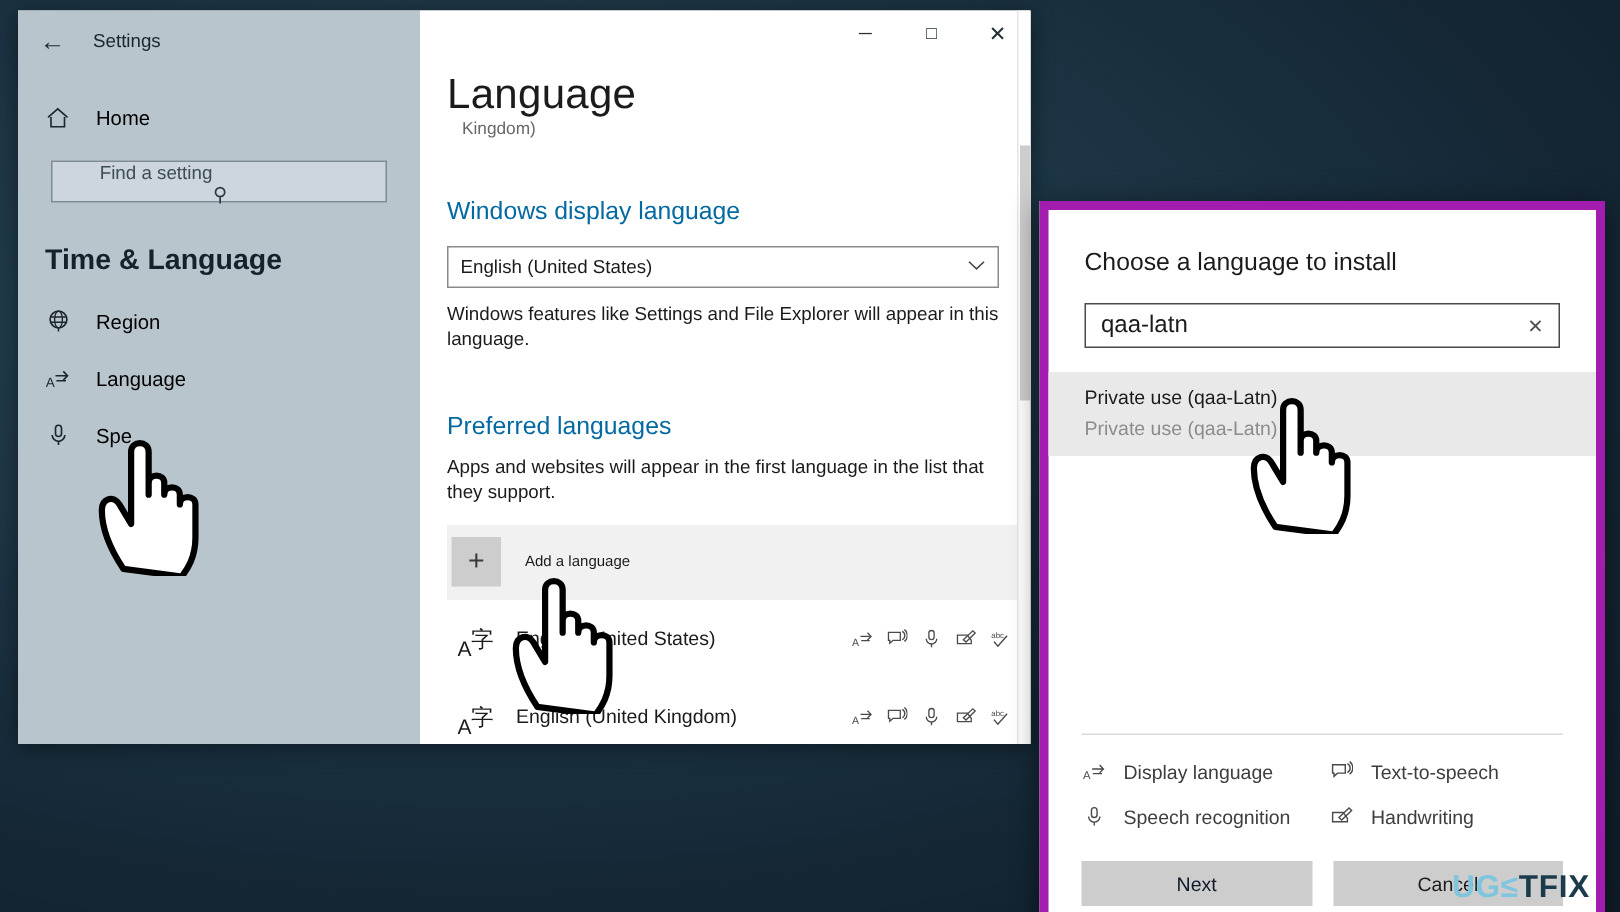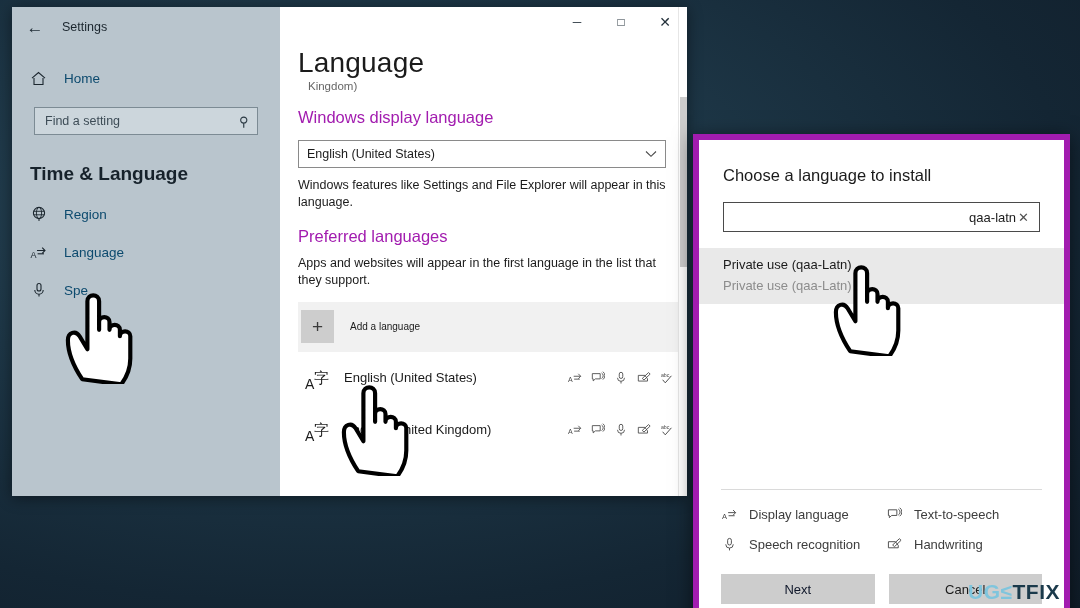--- a/index.html
+++ b/index.html
@@ -36,36 +36,37 @@
   }
   .back-arrow {
     font-size: 17px; color: #1d2a33; line-height: 1;
     width: 18px; text-align: center;
   }
   .side-title { font-size: 12.5px; color: #1b262e; }
 
   .side-row {
     display: flex; align-items: center;
     height: 38px; padding-left: 18px; gap: 17px;
-    font-size: 13.5px; color: #0c4a6e;
+    font-size: 13.5px; color: #000000;
   }
   .side-row .ico {
     width: 17px; height: 17px;
     display: flex; align-items: center; justify-content: center;
     flex: 0 0 17px;
   }
   .side-row .ico svg { display:block; }
 
   #search-box {
     margin: 10px 22px 0 22px;
     height: 28px;
     background: #ccd6dc;
     border: 1px solid #7c8b94;
     display: flex; align-items: center;
     padding: 0 8px 0 10px;
+    flex-direction: column;
   }
   #search-box input {
     flex: 1; border: 0; outline: 0; background: transparent;
     font-family: "Liberation Sans", sans-serif;
     font-size: 12.5px; color: #30404a;
   }
   #search-box input::placeholder { color: #3d4c56; opacity: 1; }
   .search-glyph { font-size: 13px; color: #2b3a44; transform: scaleX(-1); }
 
   .side-group {
@@ -92,22 +93,22 @@
 
   #page-title {
     font-size: 28px; font-weight: normal; color: #1b1b1b;
     margin: 40px 0 0 0; letter-spacing: .2px;
   }
   #title-sub {
     font-size: 11.5px; color: #676767;
     margin: 1px 0 0 10px;
   }
   .sec-head {
-    font-size: 16.5px; color: #a21caf;
-    margin-top: 16px;
+    font-size: 16.5px; color: #0369a1;
+    margin-top: 40px;
   }
   #display-lang-select {
     margin-top: 13px;
     width: 368px; height: 28px;
     border: 1px solid #8a8a8a; background: #fff;
     display: flex; align-items: center;
     padding: 0 8px 0 8px;
     font-size: 12.5px; color: #1b1b1b;
   }
   #display-lang-select .val { flex: 1; }
@@ -171,21 +172,21 @@
     margin: 26px 0 0 24px;
   }
   #dialog-search {
     margin: 17px 24px 0 24px;
     height: 30px; border: 1px solid #4a4a4a; background: #fff;
     display: flex; align-items: center; padding: 0 8px 0 10px;
   }
   #dialog-search input {
     flex: 1; border: 0; outline: 0; background: transparent;
     font-family: "Liberation Sans", sans-serif;
-    font-size: 13px; color: #1b1b1b; text-align: right;
+    font-size: 16px; color: #1b1b1b;
   }
   #dialog-search .clear { font-size: 13px; color: #505050; padding: 0 2px; }
   #results-list { margin-top: 16px; flex: 1; }
   .result-item {
     background: #e9e9e9;
     padding: 9px 16px 11px 24px;
   }
   .result-item .primary { font-size: 13px; color: #1b1b1b; }
   .result-item .secondary { font-size: 13px; color: #8c8c8c; margin-top: 6px; }
 

